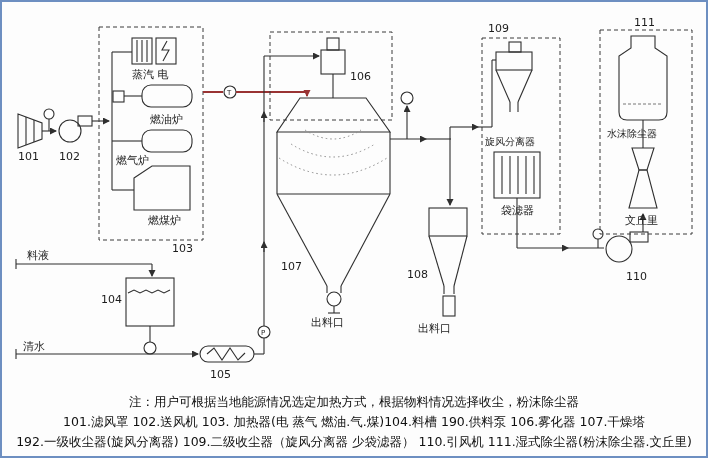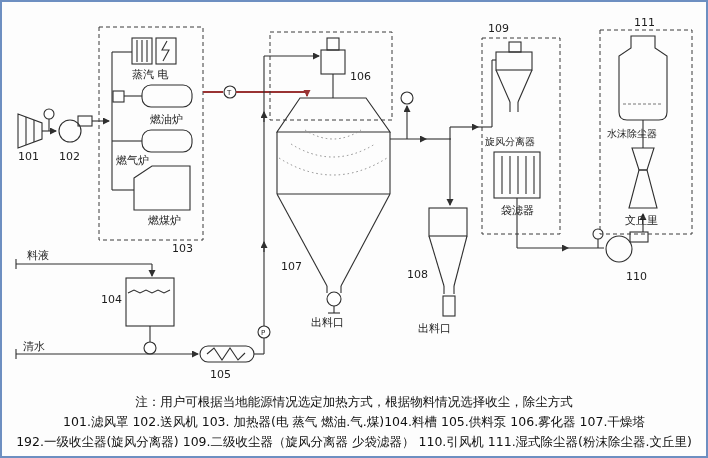--- a/index.html
+++ b/index.html
@@ -193,17 +193,17 @@
       <line class="lvl" x1="621" y1="102" x2="661" y2="102"></line>
       <text class="t10" x="605" y="135">水沫除尘器</text>
       <line class="ln" x1="641" y1="118" x2="641" y2="146"></line>
       <polygon class="ln" points="630,146 652,146 645,168 637,168"></polygon>
       <polygon class="ln" points="637,168 645,168 655,206 627,206"></polygon>
       <text x="623" y="222">文丘里</text>
     </g>
   </svg>
 
   <div class="notes">
-    <div>注：用户可根据当地能源情况选定加热方式，根据物料情况选择收尘，除尘方式</div>
-    <div>101.滤风罩 102.送风机 103. 加热器(电 蒸气 燃油.气.煤)104.料槽 105.供料泵 106.雾化器 107.干燥塔</div>
+    <div>注：用户可根据当地能源情况选定加热方式，根据物料情况选择收尘，粉沫除尘器</div>
+    <div>101.滤风罩 102.送风机 103. 加热器(电 蒸气 燃油.气.煤)104.料槽 190.供料泵 106.雾化器 107.干燥塔</div>
     <div>192.一级收尘器(旋风分离器) 109.二级收尘器（旋风分离器 少袋滤器） 110.引风机 111.湿式除尘器(粉沫除尘器.文丘里)</div>
   </div>
 </div>
 
 </body></html>

